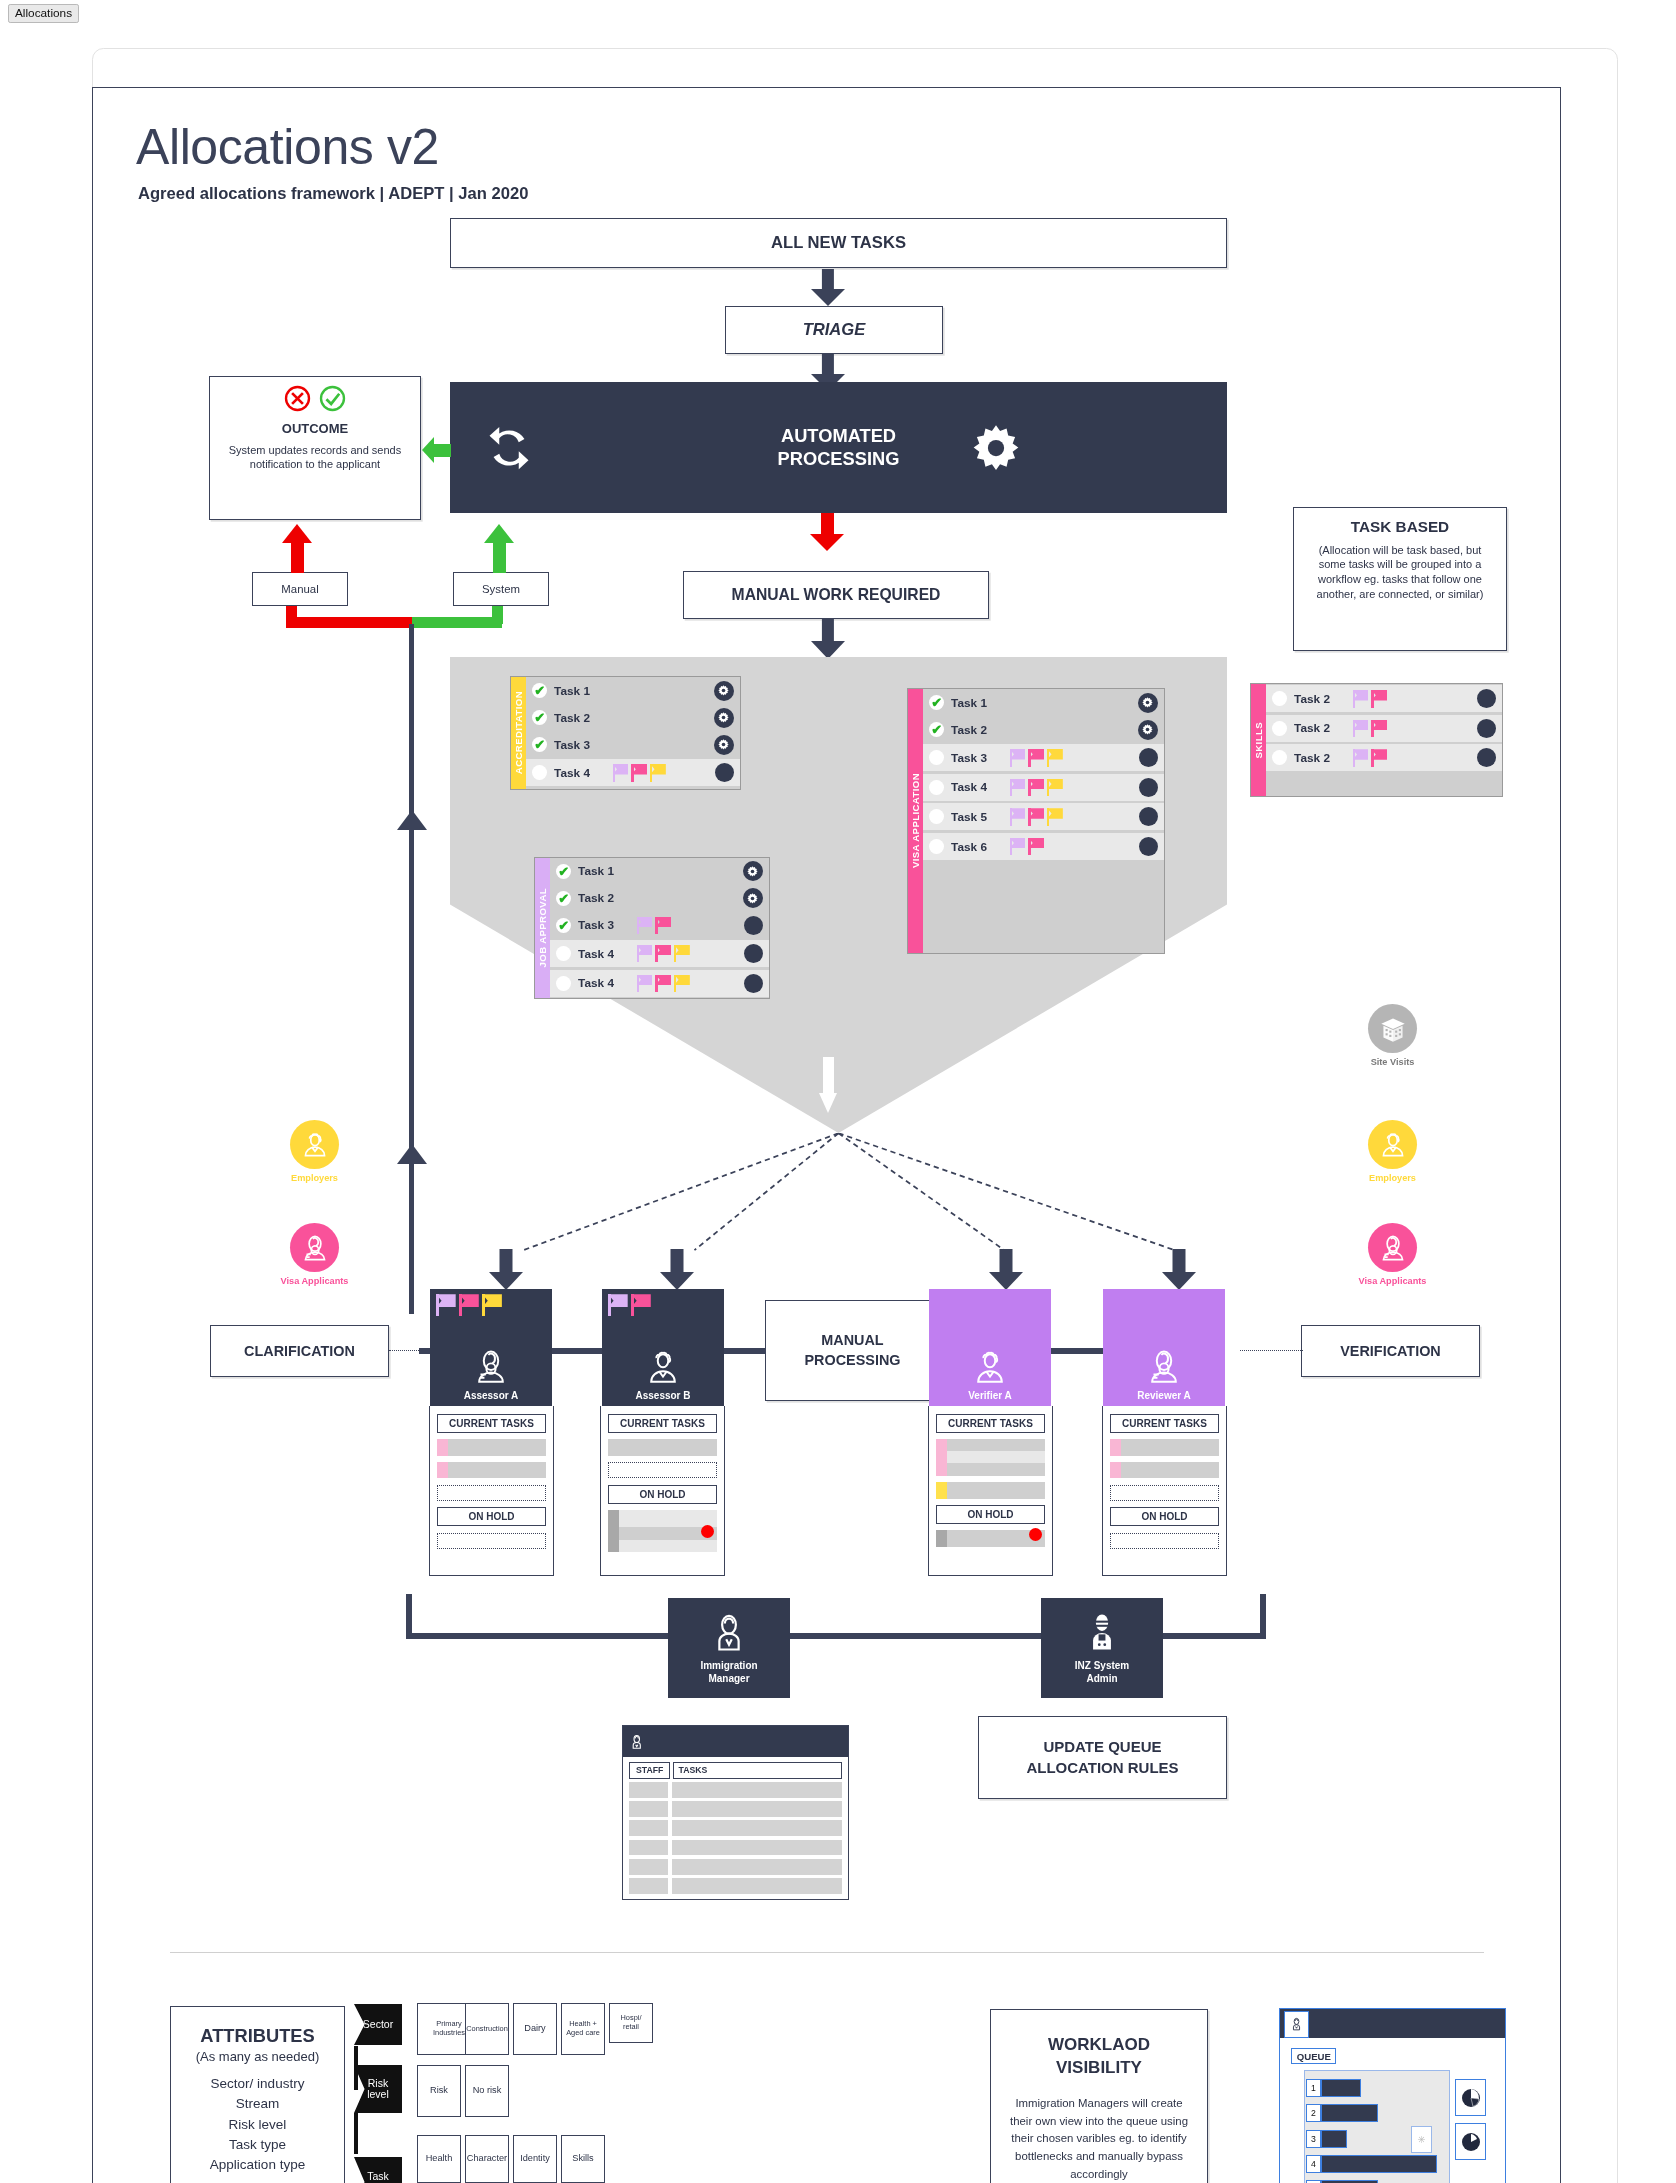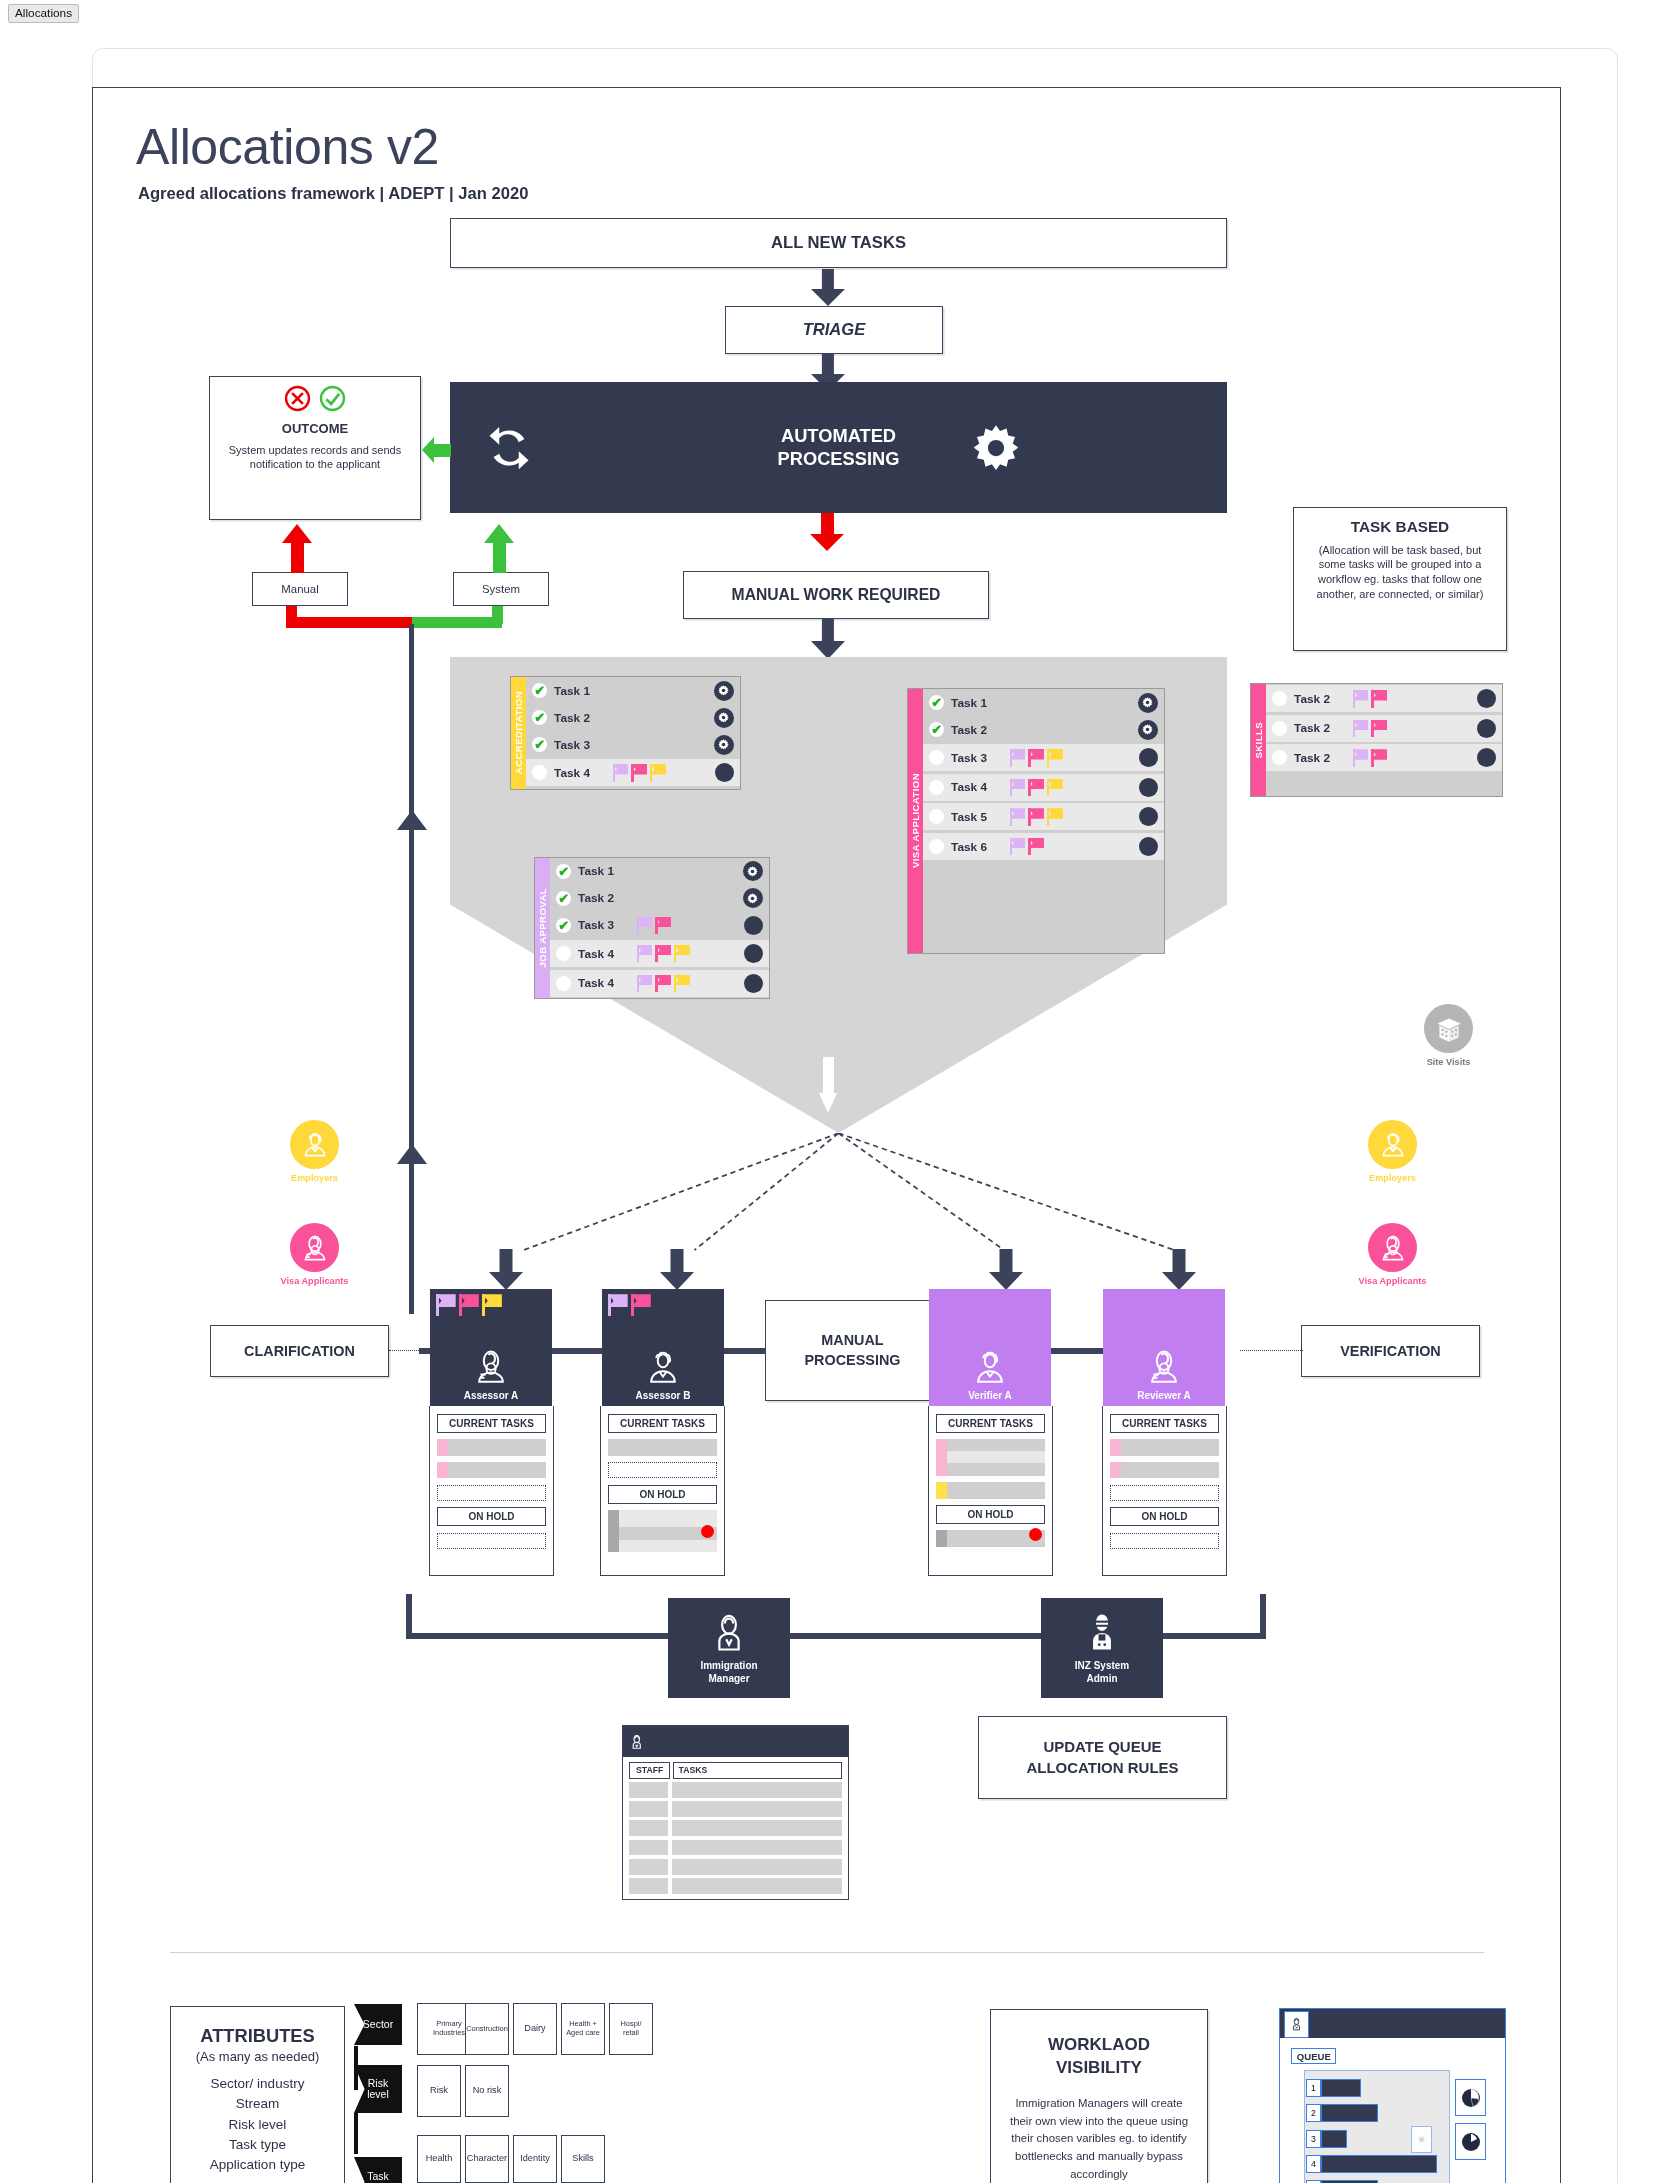--- a/index.html
+++ b/index.html
@@ -576,21 +576,21 @@
         <ellipse cx="32" cy="24" rx="11" ry="14"></ellipse>
         <path d="M28 15 a6 7 0 0 1 10 6 a7 7 0 0 1-4 7"></path>
         <ellipse cx="32" cy="36" rx="7" ry="8"></ellipse>
         <path d="M14 54 a18 14 0 0 1 36 0 z"></path>
         <path d="M16 44 h8 M16 49 h6"></path>
       </svg>
     </div>
     <div class="plabel" style="color:#f9529a;">Visa Applicants</div>
   </div>
 
-  <div class="persona" style="left:1405px;top:1004px;width:87px;">
+  <div class="persona" style="left:1349px;top:1004px;width:87px;">
     <div class="circ" style="background:#b5b5b5;">
       <svg width="34" height="34" viewBox="0 0 64 64" fill="#fff">
         <path d="M32 12 L54 22 L32 32 L10 22 Z"></path>
         <path d="M14 26 v22 l18 8 v-22 z" opacity=".95"></path>
         <path d="M50 26 v22 l-18 8 v-22 z" opacity=".8"></path>
         <g fill="#b5b5b5">
             <rect x="18" y="32" width="4" height="4"></rect>
             <rect x="25" y="35" width="4" height="4"></rect>
             <rect x="18" y="40" width="4" height="4"></rect>
             <rect x="25" y="43" width="4" height="4"></rect>
@@ -895,21 +895,21 @@
       </div>
   </div>
 
   <div id="attr-groups">
       <div class="bigflag" style="left: 354px; top: 2004px; width: 48px; height: 41px; white-space: pre-line;">Sector</div>
       <div class="flagpole" style="left: 354px; top: 2046px; height: 44px;"></div>
       <div class="chip" style="left: 417px; top: 2003px; width: 64px; height: 52px; font-size: 7.4px; padding: 0px 1.7px; line-height: 1.2;">Primary Industries</div>
       <div class="chip" style="left: 465px; top: 2003px; width: 44px; height: 52px; font-size: 7.4px; padding: 0px 1.7px; line-height: 1.2;">Construction</div>
       <div class="chip" style="left: 513px; top: 2003px; width: 44px; height: 52px; font-size: 9.2px; padding: 0px 1.7px; line-height: 1.2;">Dairy</div>
       <div class="chip" style="left: 561px; top: 2003px; width: 44px; height: 52px; font-size: 7.4px; padding: 0px 1.7px; line-height: 1.2;">Health + Aged care</div>
-      <div class="chip" style="left: 609px; top: 2003px; width: 44px; height: 52px; font-size: 7.4px; padding: 0px 1.7px; line-height: 1.2;">Hospi/ retail</div>
+      <div class="chip" style="left: 609px; top: 2003px; width: 44px; height: 40px; font-size: 7.4px; padding: 0px 1.7px; line-height: 1.2;">Hospi/ retail</div>
       <div class="bigflag" style="left: 354px; top: 2065px; width: 48px; height: 48px; white-space: pre-line;">Risk
 level</div>
       <div class="flagpole" style="left: 354px; top: 2113px; height: 41px;"></div>
       <div class="chip" style="left: 417px; top: 2065px; width: 44px; height: 52px; font-size: 9.2px; padding: 0px 1.7px; line-height: 1.2;">Risk</div>
       <div class="chip" style="left: 465px; top: 2065px; width: 44px; height: 52px; font-size: 9.2px; padding: 0px 1.7px; line-height: 1.2;">No risk</div>
       <div class="bigflag" style="left: 354px; top: 2157px; width: 48px; height: 50px; white-space: pre-line;">Task
 type</div>
       <div class="chip" style="left: 417px; top: 2135px; width: 44px; height: 48px; font-size: 9.2px; padding: 0px 1.7px; line-height: 1.2;">Health</div>
       <div class="chip" style="left: 465px; top: 2135px; width: 44px; height: 48px; font-size: 9.2px; padding: 0px 1.7px; line-height: 1.2;">Character</div>
       <div class="chip" style="left: 513px; top: 2135px; width: 44px; height: 48px; font-size: 9.2px; padding: 0px 1.7px; line-height: 1.2;">Identity</div>

